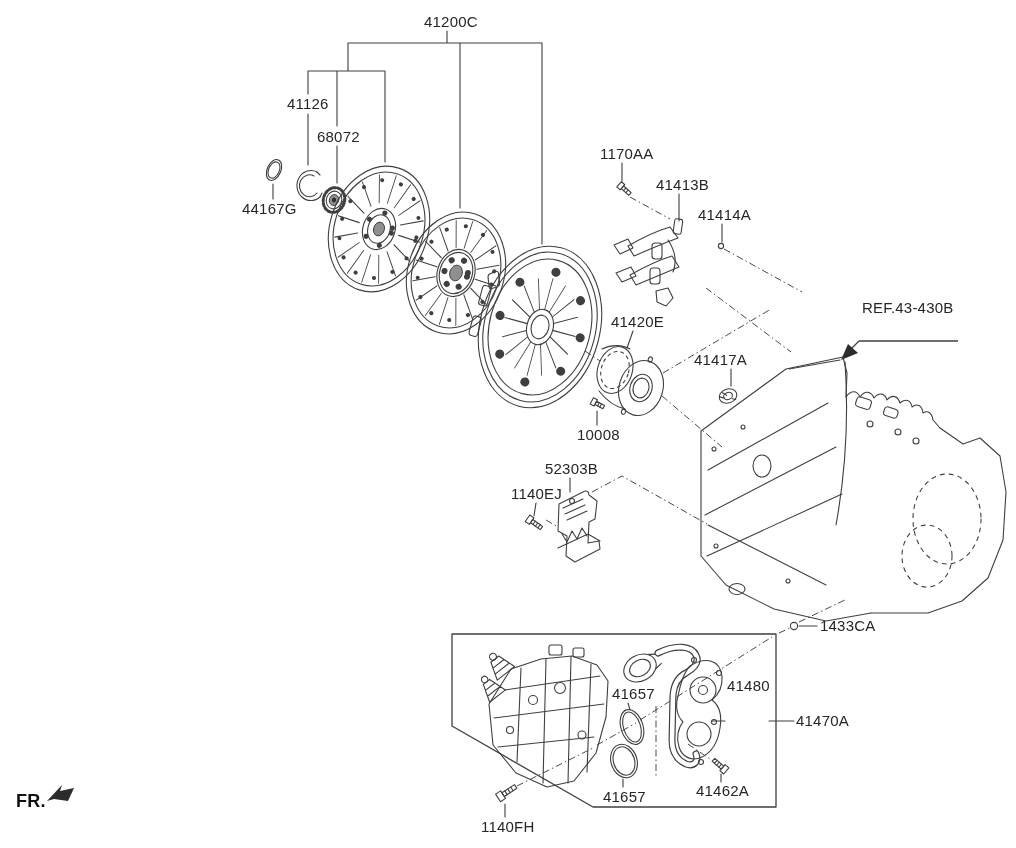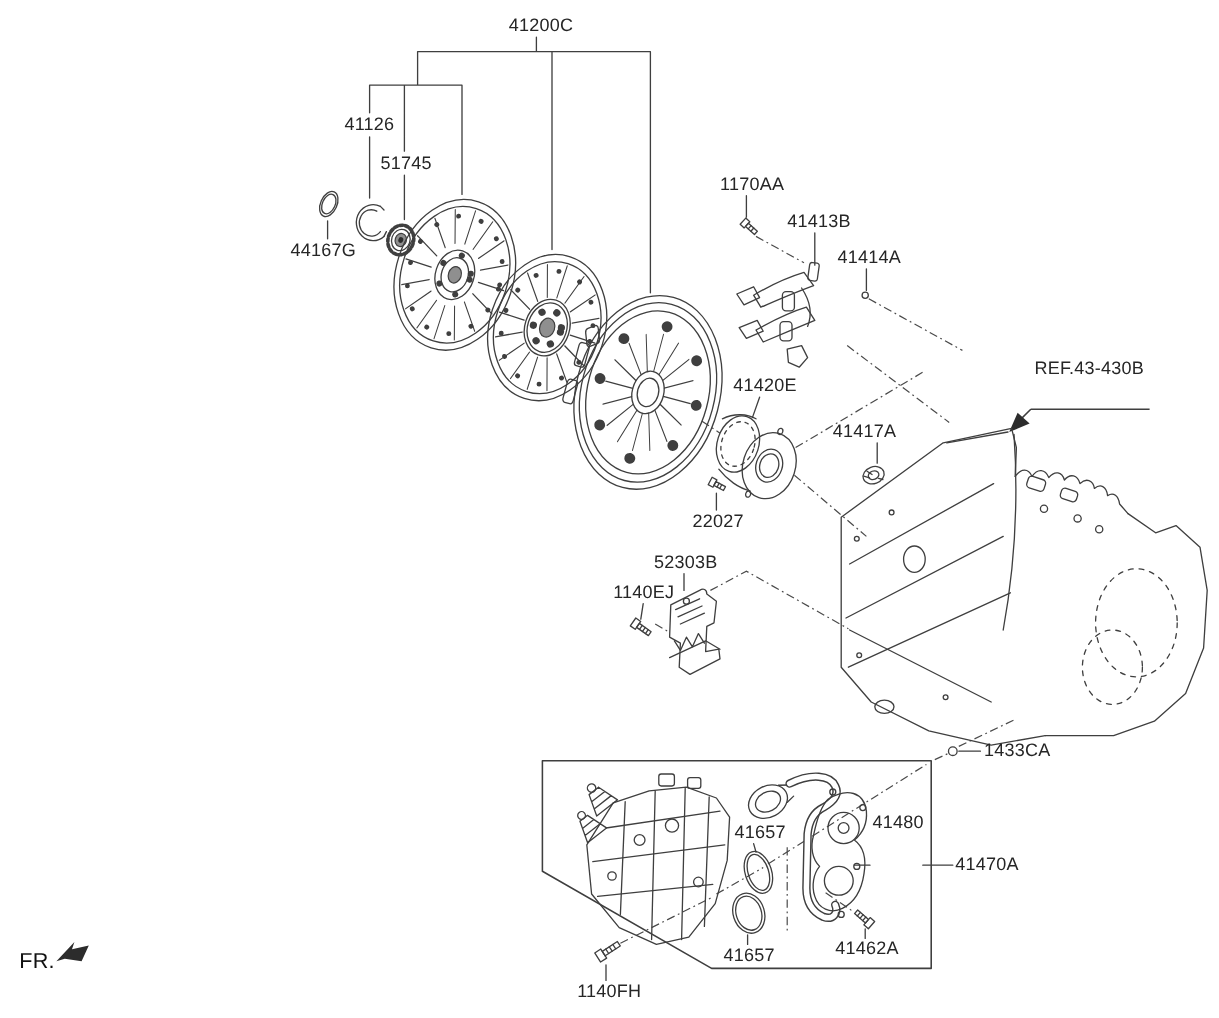--- a/index.html
+++ b/index.html
@@ -1,21 +1,21 @@
 <!DOCTYPE html>
 <html><head>
 <meta charset="utf-8">
 <style>
   html,body{margin:0;padding:0;background:#ffffff;}
   #stage{position:relative;width:1016px;height:848px;background:#fff;overflow:hidden;
          font-family:"Liberation Sans",sans-serif;border-radius:25px;}
   #art{position:absolute;left:0;top:0;}
   .lbl{position:absolute;font-size:15px;line-height:16px;color:#262626;white-space:nowrap;
        letter-spacing:.2px;}
-  .fr{font-size:18px;font-weight:400;color:#111;}
+  .fr{font-size:18px;font-weight:700;color:#111;}
   
   .s{fill:none;stroke:#3f3f3f;stroke-width:1.1;stroke-linecap:round;stroke-linejoin:round;
      vector-effect:non-scaling-stroke;}
   .s2{fill:none;stroke:#3f3f3f;stroke-width:1.3;stroke-linejoin:round;}
   .f{fill:#2c2c2c;stroke:none;}
   .dd{fill:none;stroke:#4a4a4a;stroke-width:1;stroke-dasharray:7 3 1.5 3;}
   .dots16{fill:none;stroke:#3f3f3f;stroke-dasharray:0.1 19.5;stroke-width:4;stroke-linecap:round;vector-effect:non-scaling-stroke;}
   .dots9{fill:none;stroke:#3f3f3f;stroke-dasharray:0.1 39;stroke-width:9;stroke-linecap:round;vector-effect:non-scaling-stroke;}
   .dots8{fill:none;stroke:#3f3f3f;stroke-dasharray:0.1 13.2;stroke-width:6;stroke-linecap:round;vector-effect:non-scaling-stroke;}
   .dots6{fill:none;stroke:#3f3f3f;stroke-dasharray:0.1 17.7;stroke-width:5;stroke-linecap:round;vector-effect:non-scaling-stroke;}
@@ -331,29 +331,29 @@
     <path class="s" d="M6,-2.2 v4.4 M9.5,-2.2 v4.4 M13,-2.2 v4.4"></path>
   </g>
 
   <circle class="s" cx="794" cy="626" r="3.6"></circle>
 
   <path class="f" d="M47,801 L62,785 L60,791 L74,788 L68,801 L54,799 Z"></path>
 </svg>
 
   <div class="lbl" style="left:424px;top:14px">41200C</div>
   <div class="lbl" style="left:287px;top:96px">41126</div>
-  <div class="lbl" style="left:317px;top:129px">51745</div>
+  <div class="lbl" style="left:317px;top:129px">68072</div>
   <div class="lbl" style="left:242px;top:201px">44167G</div>
   <div class="lbl" style="left:600px;top:146px">1170AA</div>
   <div class="lbl" style="left:656px;top:177px">41413B</div>
   <div class="lbl" style="left:698px;top:207px">41414A</div>
   <div class="lbl" style="left:611px;top:314px">41420E</div>
   <div class="lbl" style="left:694px;top:352px">41417A</div>
   <div class="lbl" style="left:862px;top:300px">REF.43-430B</div>
-  <div class="lbl" style="left:577px;top:427px">22027</div>
+  <div class="lbl" style="left:577px;top:427px">10008</div>
   <div class="lbl" style="left:545px;top:461px">52303B</div>
   <div class="lbl" style="left:511px;top:486px">1140EJ</div>
   <div class="lbl" style="left:820px;top:618px">1433CA</div>
   <div class="lbl" style="left:612px;top:686px">41657</div>
   <div class="lbl" style="left:727px;top:678px">41480</div>
   <div class="lbl" style="left:796px;top:713px">41470A</div>
   <div class="lbl" style="left:603px;top:789px">41657</div>
   <div class="lbl" style="left:696px;top:783px">41462A</div>
   <div class="lbl" style="left:481px;top:819px">1140FH</div>
   <div class="lbl fr" style="left:16px;top:793px">FR.</div>

